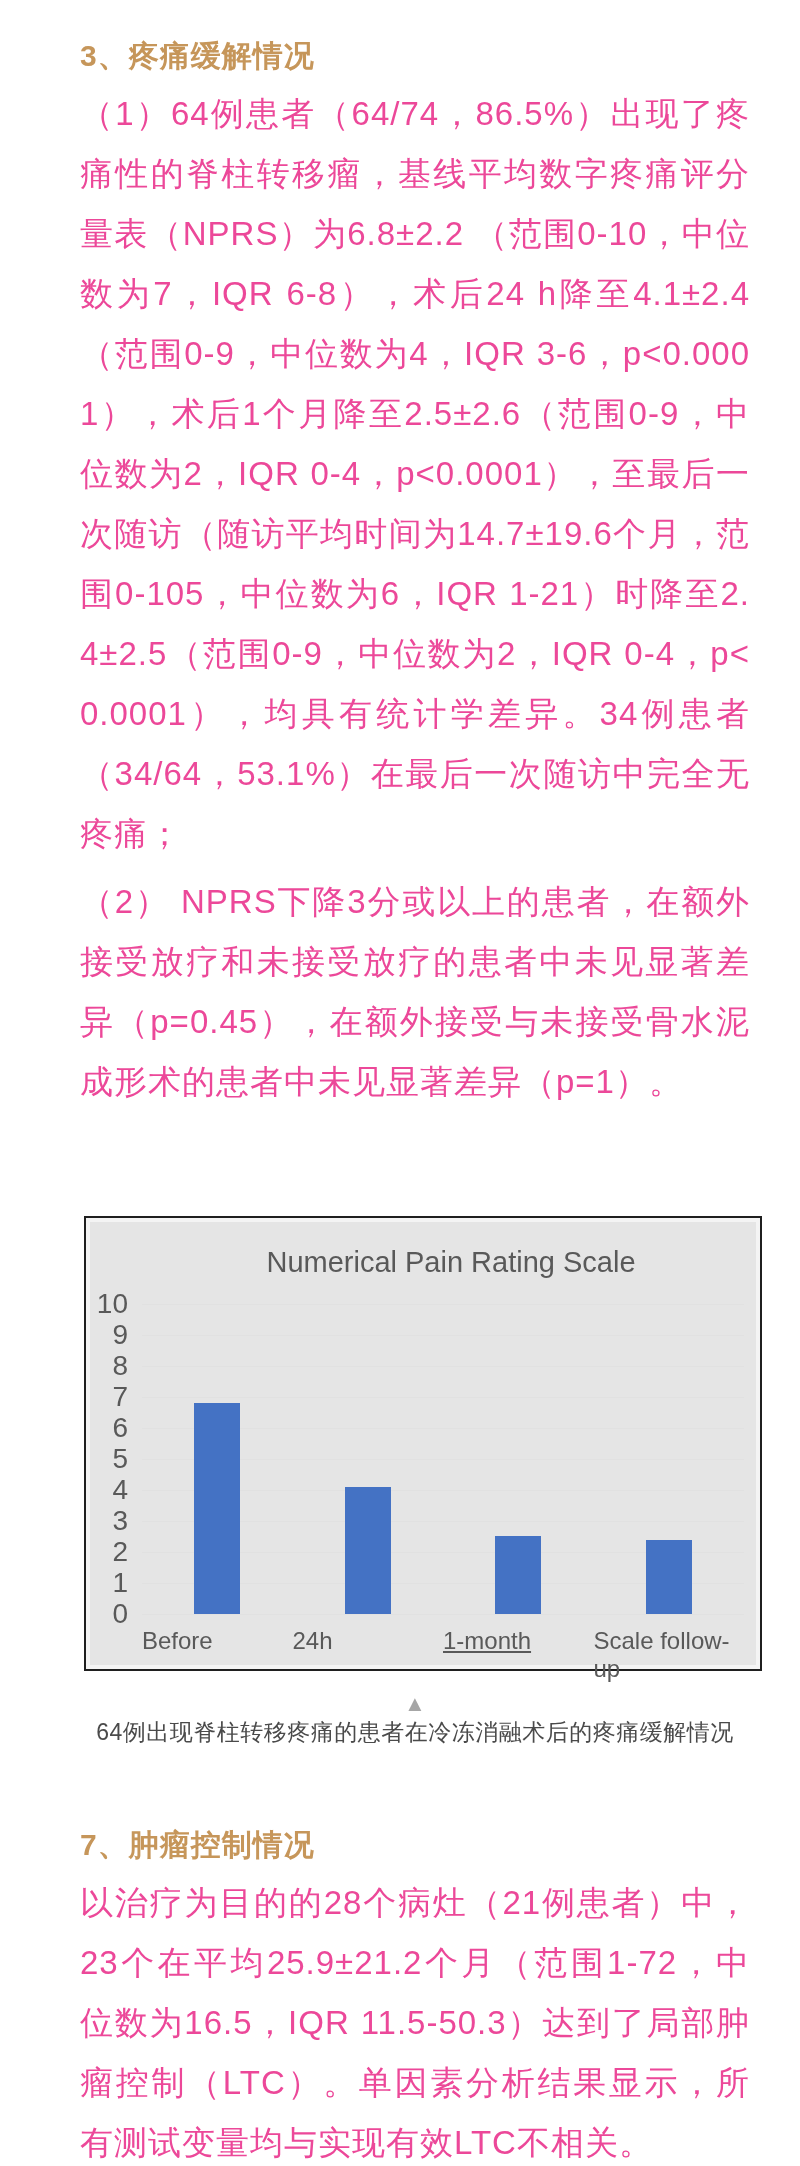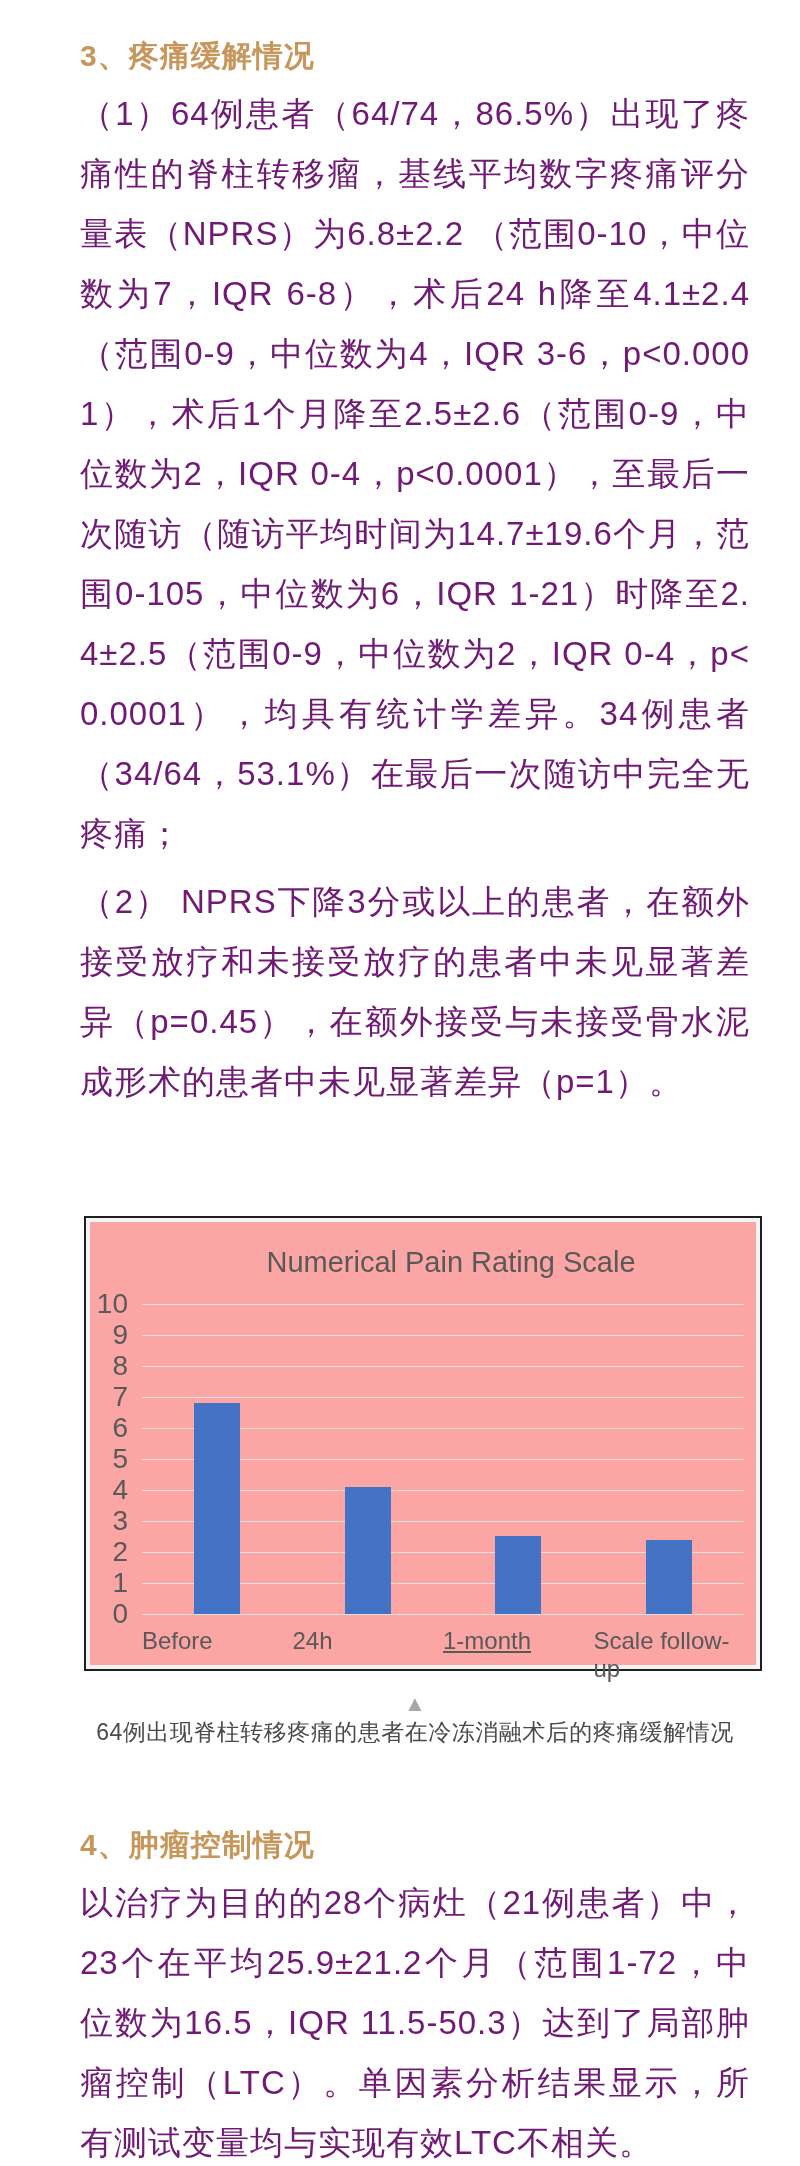--- a/index.html
+++ b/index.html
@@ -17,35 +17,35 @@
     margin: 0;
     line-height: 40px;
     letter-spacing: 1px;
   }
   .sec-heading.h4 { margin-top: 76px; }
 
   .body-para {
     margin: 8px 0 0 0;
     font-size: 33px;
     line-height: 60px;
-    color: #701a75;
+    color: #ec4899;
     text-align: justify;
     letter-spacing: 1px;
     word-break: break-all;
   }
 
   .chart-figure { margin: 104px 0 0 0; }
 
   .chart-box {
     box-sizing: border-box;
     width: 678px;
     height: 455px;
     margin-left: 4px;
     border: 2px solid #1f1f1f;
-    background: #fca5a5;
+    background: #e5e5e5;
     box-shadow: inset 0 0 0 4px #f4f4f4;
   }
   .chart-title {
     margin-top: 28px;
     padding-left: 56px;
     text-align: center;
     font-size: 29px;
     color: #595959;
   }
   .plot-row { display: flex; margin-top: 26px; }
@@ -178,17 +178,17 @@
           <div class="x-label" style="color: rgb(89, 89, 89); text-decoration: underline;">1-month</div>
           <div class="x-label" style="color: rgb(89, 89, 89);">Scale follow-up</div>
         </div>
     </div>
 
     <div class="collapse-triangle">▲</div>
 
     <figcaption class="fig-caption">64例出现脊柱转移疼痛的患者在冷冻消融术后的疼痛缓解情况</figcaption>
   </figure>
 
-  <h2 class="sec-heading h4">4、肿瘤控制情况</h2>
+  <h2 class="sec-heading h4">7、肿瘤控制情况</h2>
 
   <p class="body-para">以治疗为目的的28个病灶（21例患者）中，23个在平均25.9±21.2个月（范围1-72，中位数为16.5，IQR  11.5-50.3）达到了局部肿瘤控制（LTC）。单因素分析结果显示，所有测试变量均与实现有效LTC不相关。</p>
 
 </div>
 
 </body></html>

